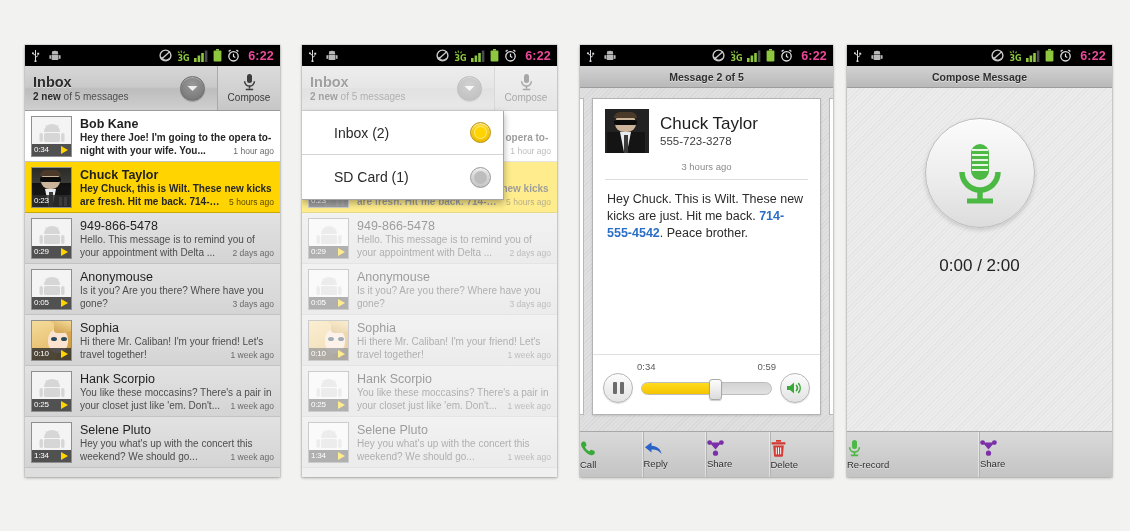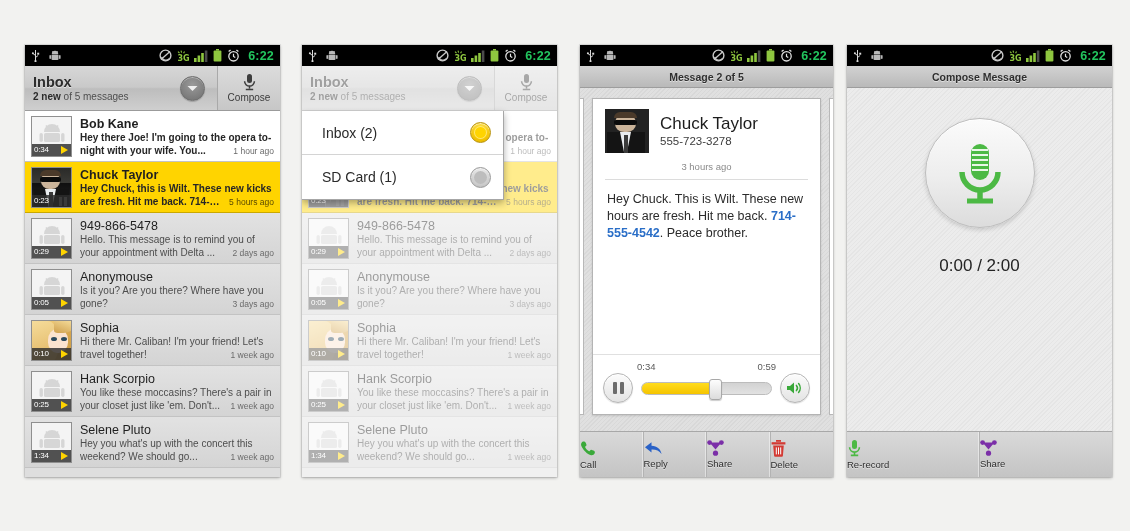--- a/index.html
+++ b/index.html
@@ -31,21 +31,21 @@
     height: 21px;
     background: #000;
     display: flex;
     align-items: center;
     padding: 0 6px;
     color: #fff;
   }
   .sb-left { display: flex; align-items: center; gap: 9px; }
   .sb-right { margin-left: auto; display: flex; align-items: center; gap: 5px; }
   .sb-clock {
-    font-size: 12.5px; font-weight: bold; color: #22c55e;
+    font-size: 12.5px; font-weight: bold; color: #ec4899;
     letter-spacing: .2px; margin-left: 3px;
   }
   .ic { display: block; }
 
   
   .actionbar {
     height: 45px;
     display: flex;
     align-items: stretch;
     background: linear-gradient(to bottom, #d7d7d7 0%, #c9c9c9 48%, #bdbdbd 52%, #cfcfcf 100%);
@@ -164,21 +164,21 @@
   
   .dd-scrim { position: absolute; left: 0; top: 21px; right: 0; bottom: 0; background: rgba(255,255,255,.55); }
   .dropdown {
     position: absolute; left: 0; top: 66px; width: 202px;
     background: #fff;
     border: 1px solid #a6a6a6; border-left: none; border-top: none;
     box-shadow: 0 3px 7px rgba(0,0,0,.32);
   }
   .dd-item {
     height: 44px; display: flex; align-items: center;
-    padding: 0 12px 0 20px; border-bottom: 1px solid #d4d4d4;
+    padding: 0 12px 0 32px; border-bottom: 1px solid #d4d4d4;
   }
   .dd-item:last-child { border-bottom: none; }
   .dd-label { flex: 1; font-size: 14px; color: #2a2a2a; }
   .radio {
     width: 21px; height: 21px; border-radius: 50%;
     background: radial-gradient(circle at 50% 30%, #f2f2f2, #c9c9c9 72%, #b0b0b0);
     border: 1px solid #9a9a9a;
     display: flex; align-items: center; justify-content: center;
     box-shadow: inset 0 1px 1px rgba(255,255,255,.7);
   }
@@ -865,21 +865,21 @@
             <div class="suit-hair" style="left:9px;top:3px;width:23px;"></div>
             <div class="suit-glass" style="left:9px;top:11px;width:23px;"></div>
           </div>
           <div>
             <div class="card-name">Chuck Taylor</div>
             <div class="card-phone">555-723-3278</div>
           </div>
         </div>
         <div class="card-ago">3 hours ago</div>
         <div class="card-msg">
-          <span>Hey Chuck. This is Wilt. These new hours are fresh. Hit me back. </span><a href="#">714-555-4542</a><span>. Peace brother.</span>
+          <span>Hey Chuck. This is Wilt. These new kicks are just. Hit me back. </span><a href="#">714-555-4542</a><span>. Peace brother.</span>
         </div>
 
         <div class="player">
           <div class="player-times">
             <span>0:34</span>
             <span>0:59</span>
           </div>
           <div class="player-row">
             <div class="rndbtn">
               <span class="pausebars">

